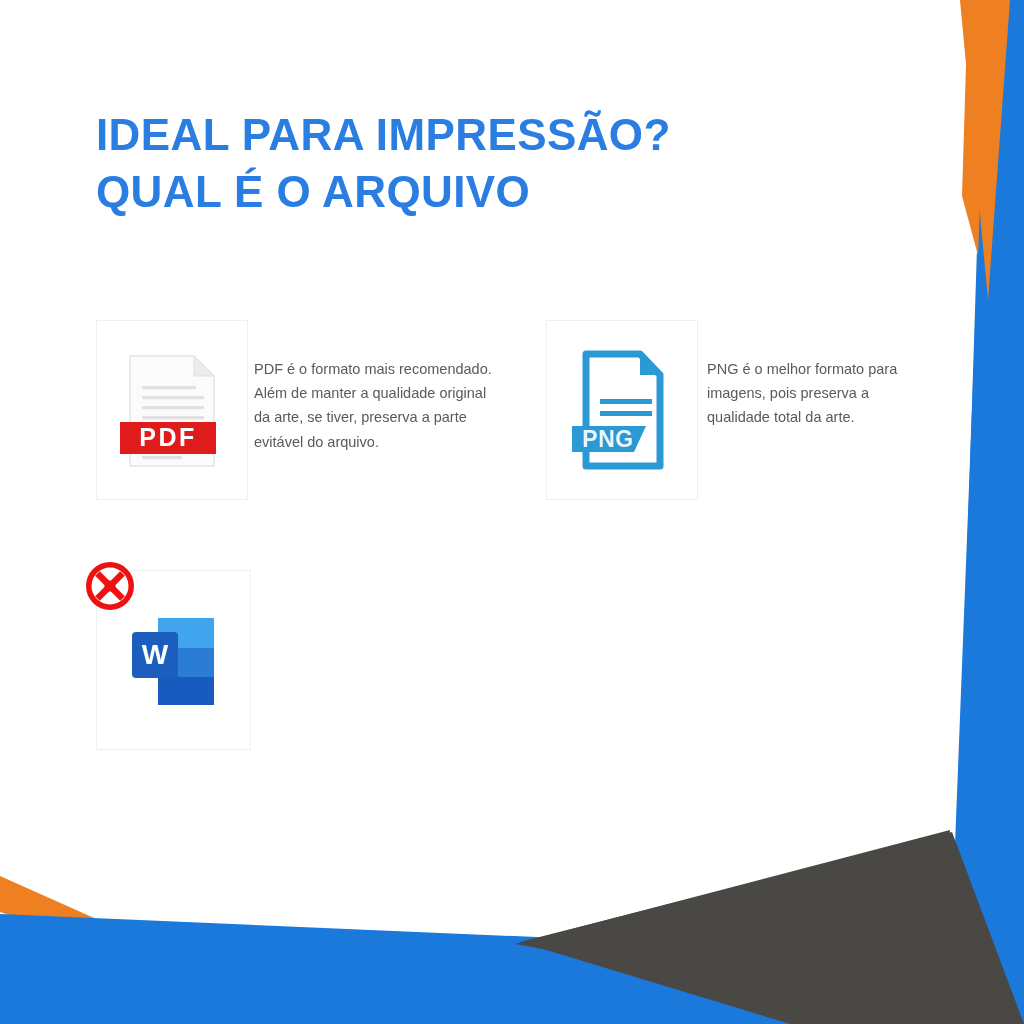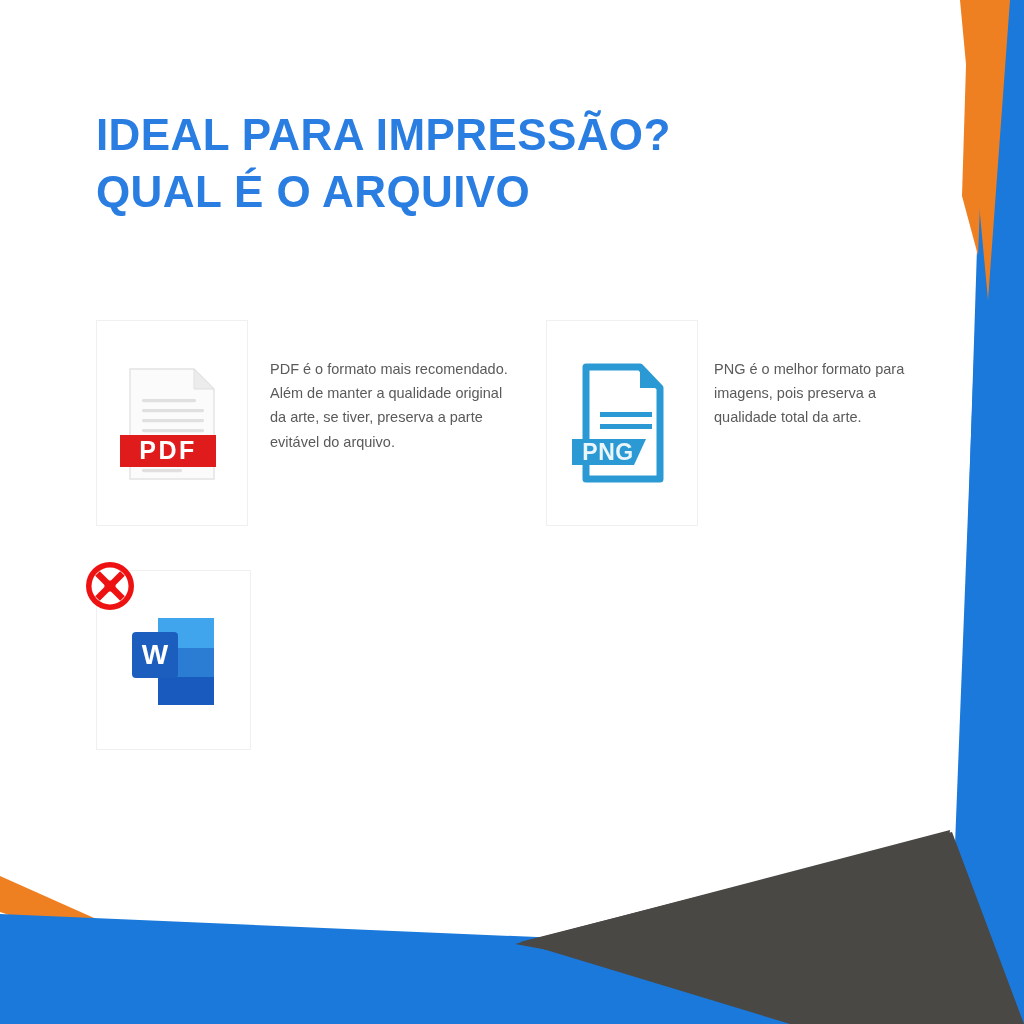--- a/index.html
+++ b/index.html
@@ -55,41 +55,41 @@
   .cell {
     display: flex;
     align-items: flex-start;
   }
   .cell-left  { width: 450px; }
   .cell-right { width: 410px; }
 
   .icon-card {
     box-sizing: border-box;
     width: 152px;
-    height: 206px;
+    height: 180px;
     border: 1px solid #f0f0f0;
     background: #ffffff;
     flex: 0 0 auto;
     display: flex;
     align-items: center;
     justify-content: center;
     position: relative;
   }
   .icon-card.card-word { width: 155px; height: 180px; }
 
   .desc {
-    margin-left: 22px;
+    margin-left: 6px;
     padding-top: 22px;
     color: #5a5a5a;
     font-size: 14.5px;
     line-height: 1.68;
     max-width: 245px;
     font-family: "Liberation Sans", sans-serif;
   }
-  .cell-right .desc { max-width: 215px; margin-left: 16px; }
+  .cell-right .desc { max-width: 215px; margin-left: 9px; }
   .row-bottom .cell-left .desc { padding-top: 26px; }
   .row-bottom .cell-right .desc { padding-top: 28px; }
 
   .icon-svg { display: block; }
 
   
   .badge-x {
     position: absolute;
     left: -14px;
     top: -12px;

